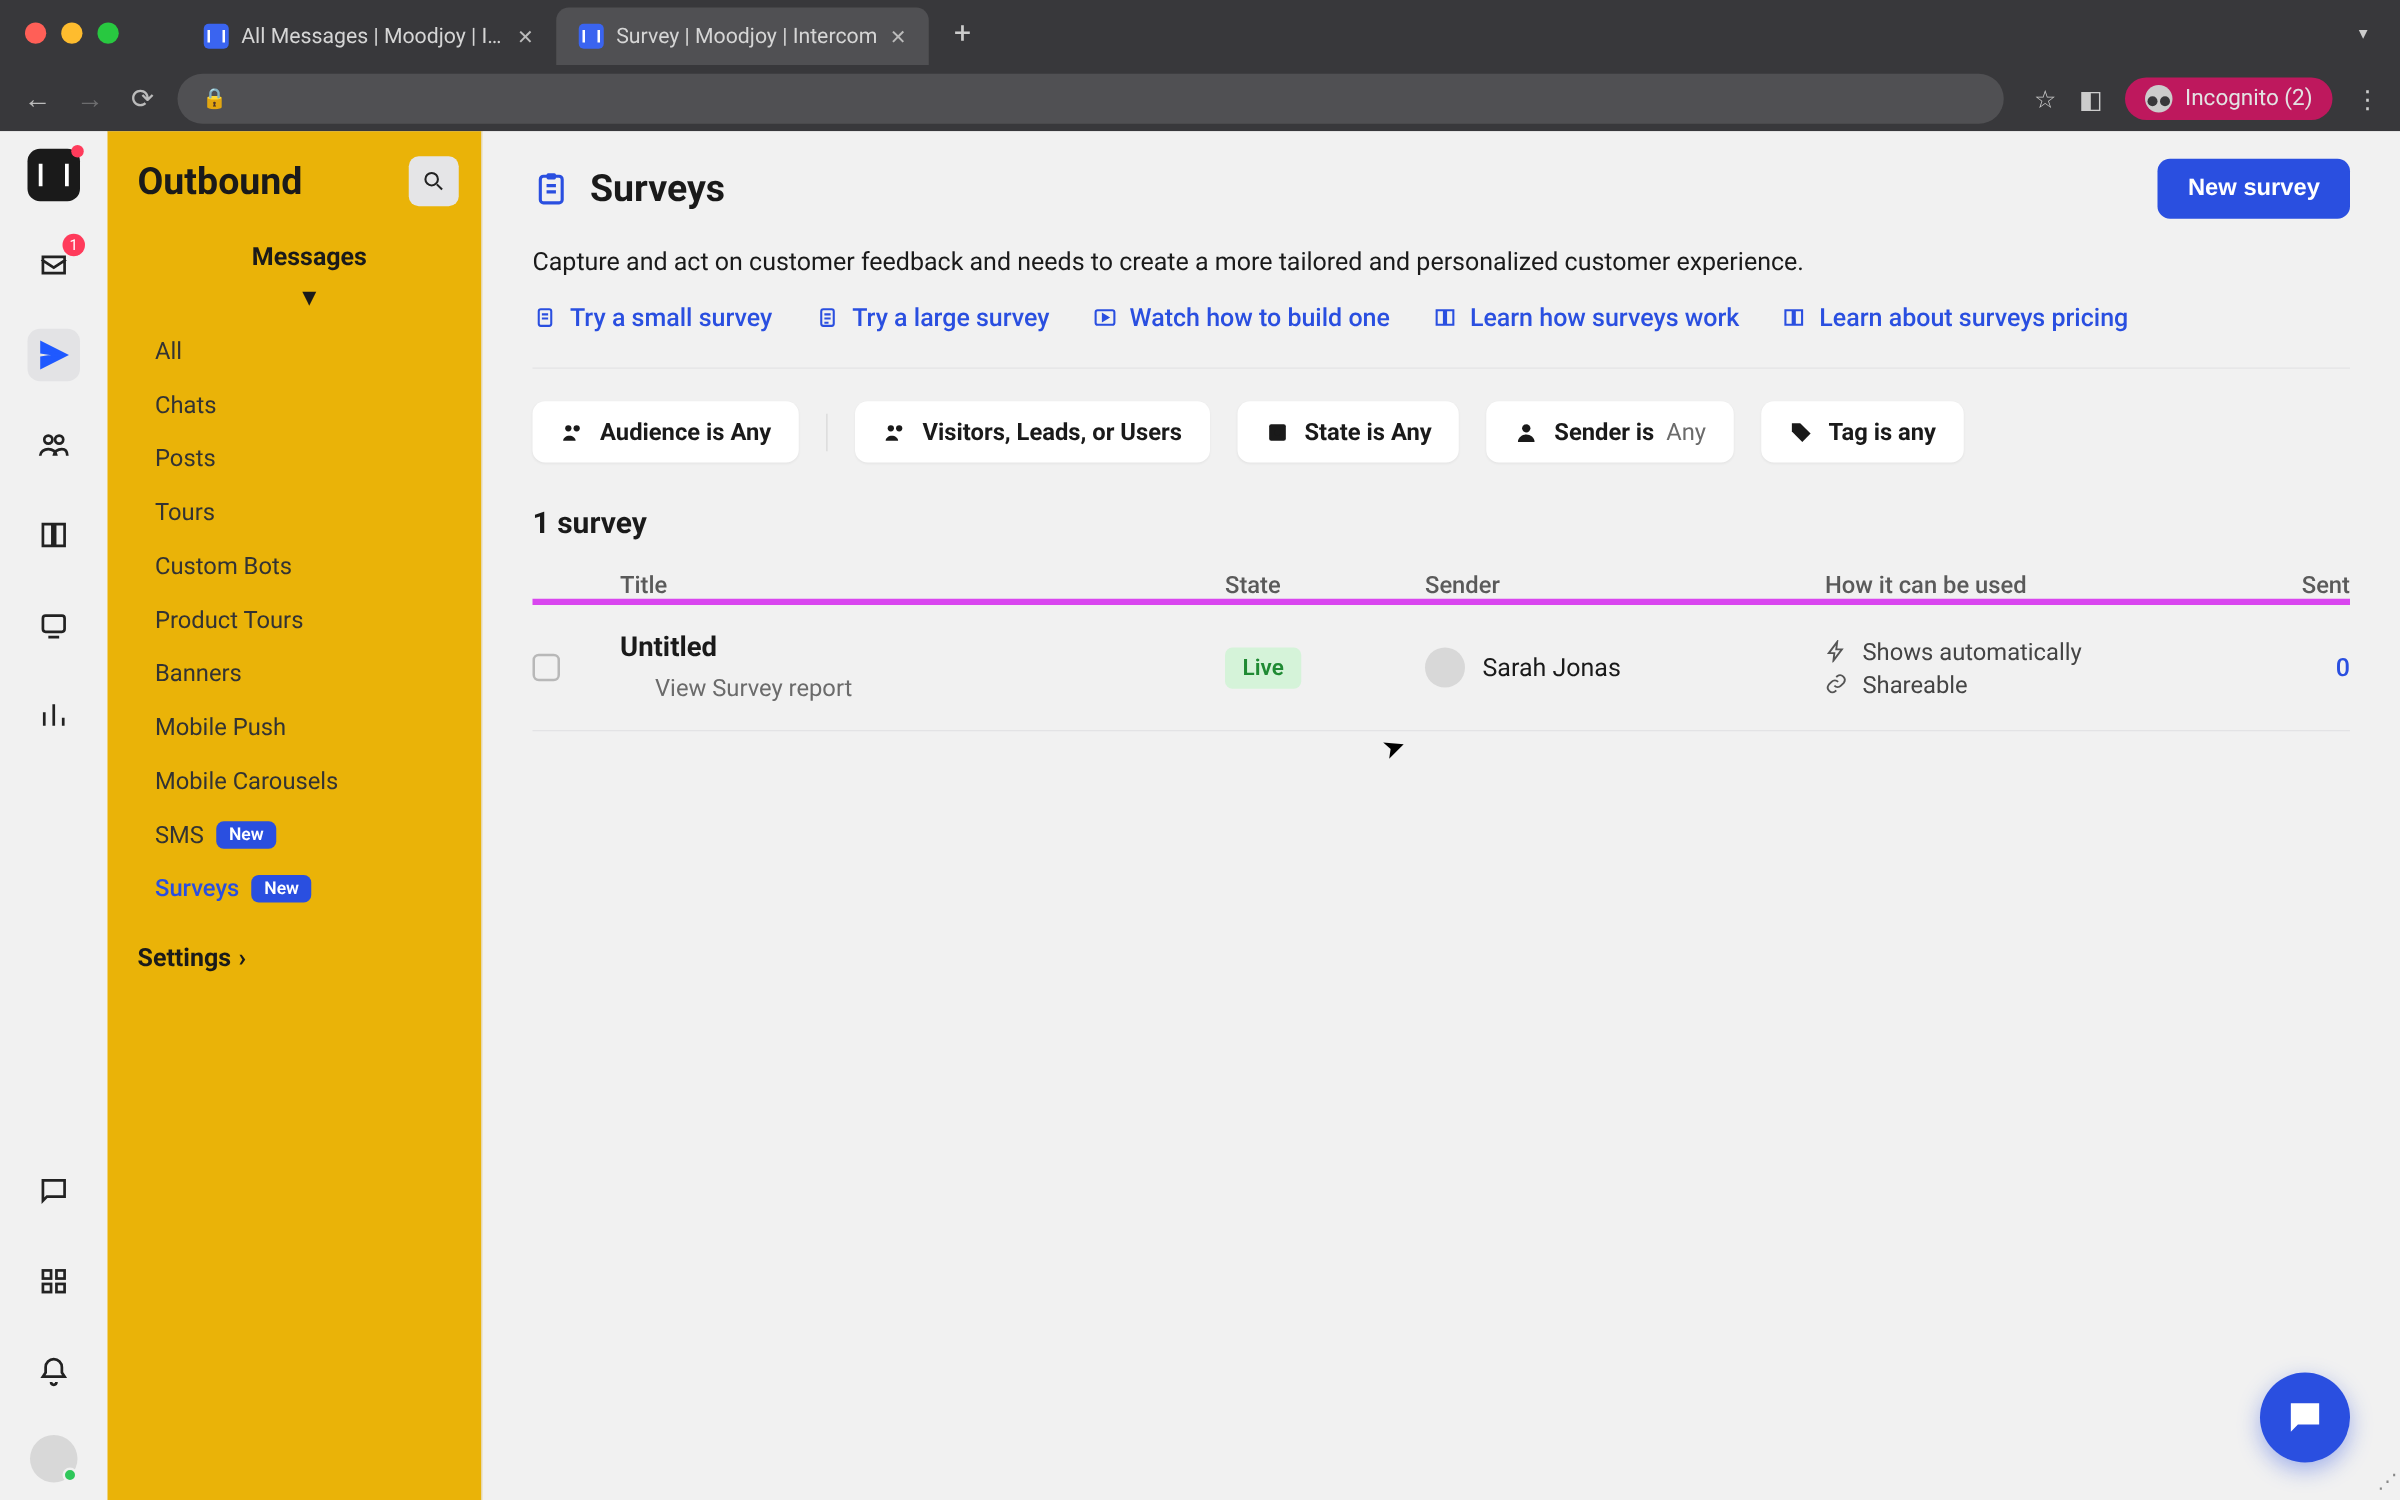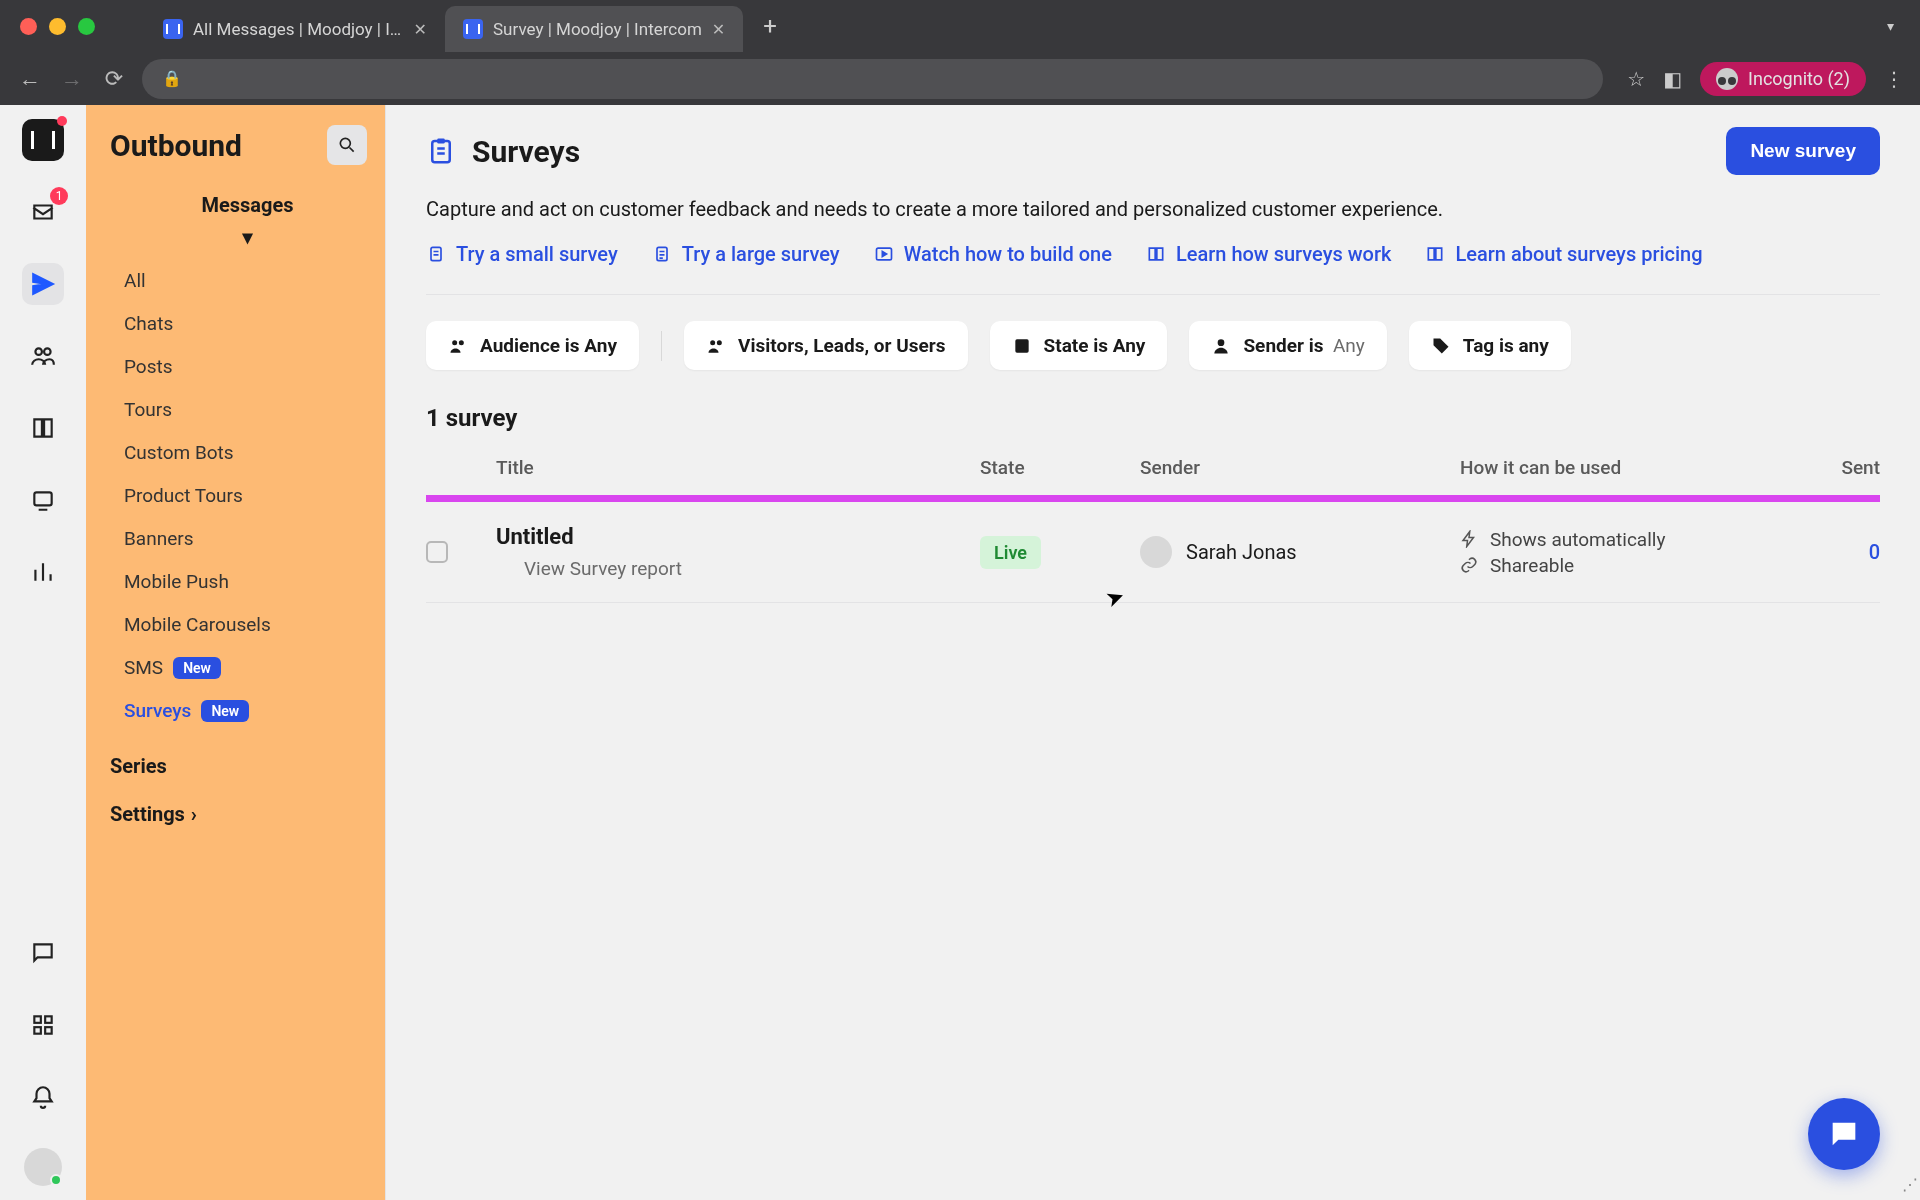--- a/index.html
+++ b/index.html
@@ -78,21 +78,21 @@
   .rail-item { width:42px; height:42px; display:flex; align-items:center; justify-content:center; border-radius:10px; position:relative;}
   .rail-item.active { background:#e3e3e5; }
   .rail-item svg { width:26px; height:26px; stroke:#222; fill:none; stroke-width:2;}
   .rail-item.active svg { fill:#1f59ff; stroke:#1f59ff;}
   .rail-badge { position:absolute; top:-4px; right:-4px; background:#ff3b5b; color:#fff; font-size:12px; width:18px;height:18px;border-radius:50%;display:flex;align-items:center;justify-content:center;}
   .rail-spacer { flex:1; }
   .rail-avatar { width:38px;height:38px;border-radius:50%;background:#d8d8d8; position:relative;}
   .rail-avatar .online{position:absolute;bottom:0;right:0;width:12px;height:12px;background:#2fc75a;border:2px solid #f1f1f1;border-radius:50%;}
 
   .sidebar {
-    width: 300px; background:#fdba74; padding: 20px 0 20px 0px;
+    width: 300px; background:#eab308; padding: 20px 0 20px 0px;
     border-right:1px solid #e3e3e5;
   }
   .sidebar-head { display:flex; align-items:center; justify-content:space-between; padding:0 18px 18px 24px;}
   .sidebar-title { font-size:30px; font-weight:700; color:#1a1a1a;}
   .search-btn { width:40px;height:40px;background:#e5e5e7;border-radius:8px;display:flex;align-items:center;justify-content:center;}
   .search-btn svg{width:20px;height:20px;stroke:#222;fill:none;stroke-width:2;}
 
   .side-section { padding: 10px 0 6px 24px; font-size:20px; font-weight:700; color:#1a1a1a; display:flex;align-items:center;gap:8px;flex-direction:column;}
   .side-list { list-style:none; padding: 4px 0 10px 0;}
   .side-list li { padding: 10px 18px 10px 38px; font-size:19px; color:#333; display:flex;align-items:center;gap:10px;}
@@ -124,21 +124,21 @@
   .filter-sep { width:1px; height:30px; background:#d8d8d8;}
 
   .count-head { font-size:24px; font-weight:700; margin-top:34px; color:#1a1a1a;}
 
   .table { margin-top:24px; }
   .thead, .trow {
     display:grid;
     grid-template-columns: 70px 1fr 160px 320px 300px 120px;
     align-items:center;
   }
-  .thead { border-bottom:7px solid #d946ef; padding-bottom:16px;}
+  .thead { border-bottom:5px solid #d946ef; }
   .th { font-size:19px; color:#5a5a5a; font-weight:500;}
   .th.title{padding-left:0;}
   .th.sent{text-align:right;}
 
   .trow { padding:22px 0; border-bottom:1px solid #e3e3e5;}
   .cbx { width:22px;height:22px;border:2px solid #b8b8b8;border-radius:5px;}
   .row-title { font-size:22px; font-weight:700; color:#1a1a1a;}
   .row-sub { display:flex; align-items:center; gap:10px; margin-top:8px; color:#6b6b6b; font-size:19px;}
   .row-sub svg{width:18px;height:18px;fill:#6b6b6b;}
   .state-badge { display:inline-block; background:#d5f3d9; color:#1f8a33; padding:6px 14px; border-radius:6px; font-size:18px; font-weight:600;}
@@ -313,23 +313,20 @@
       <li>
         <span>SMS</span>
         <span class="badge-new">New</span>
       </li>
       <li class="selected">
         <span>Surveys</span>
         <span class="badge-new">New</span>
       </li>
     </ul>
     <div class="side-bottom">
-      <div class="side-link">
-        <span>Series</span>
-      </div>
       <div class="side-link">
         <span>Settings</span>
         <span>›</span>
       </div>
     </div>
   </div>
 
   <div class="main">
     <div class="page-head">
       <div class="page-title-wrap">

